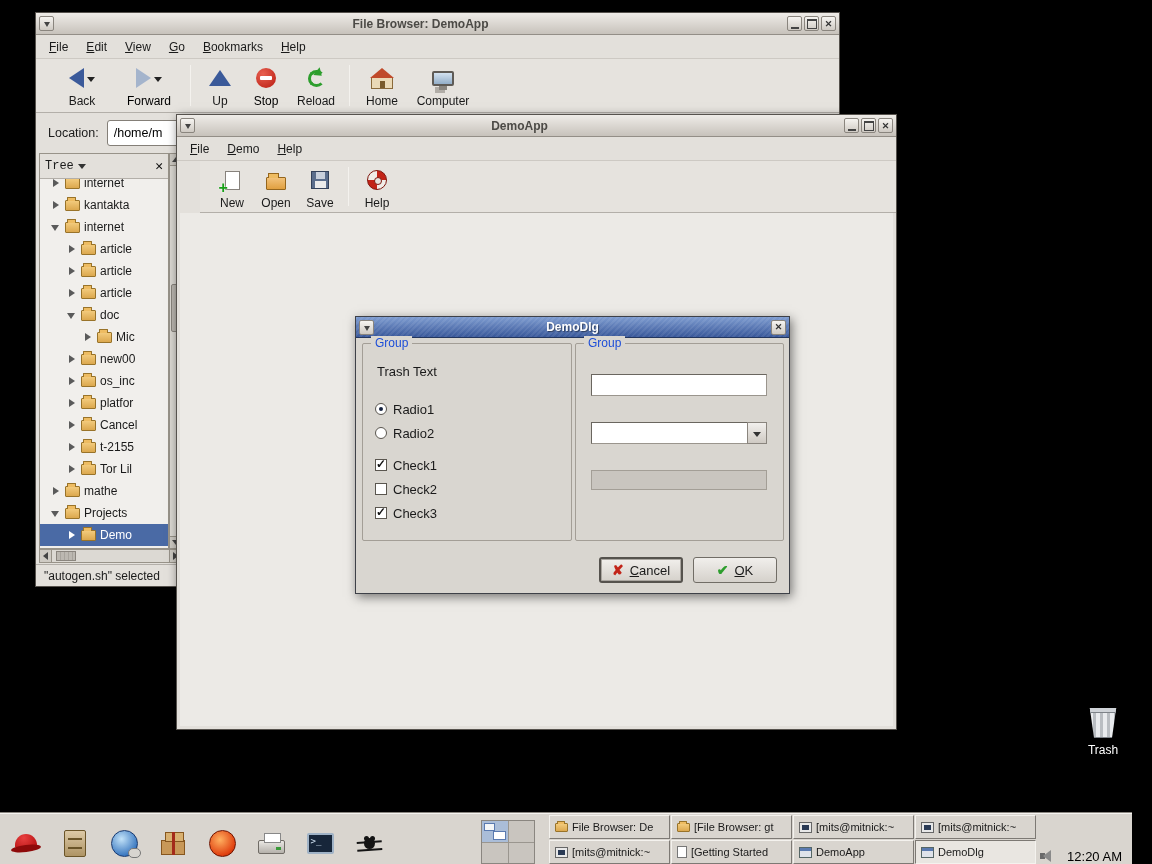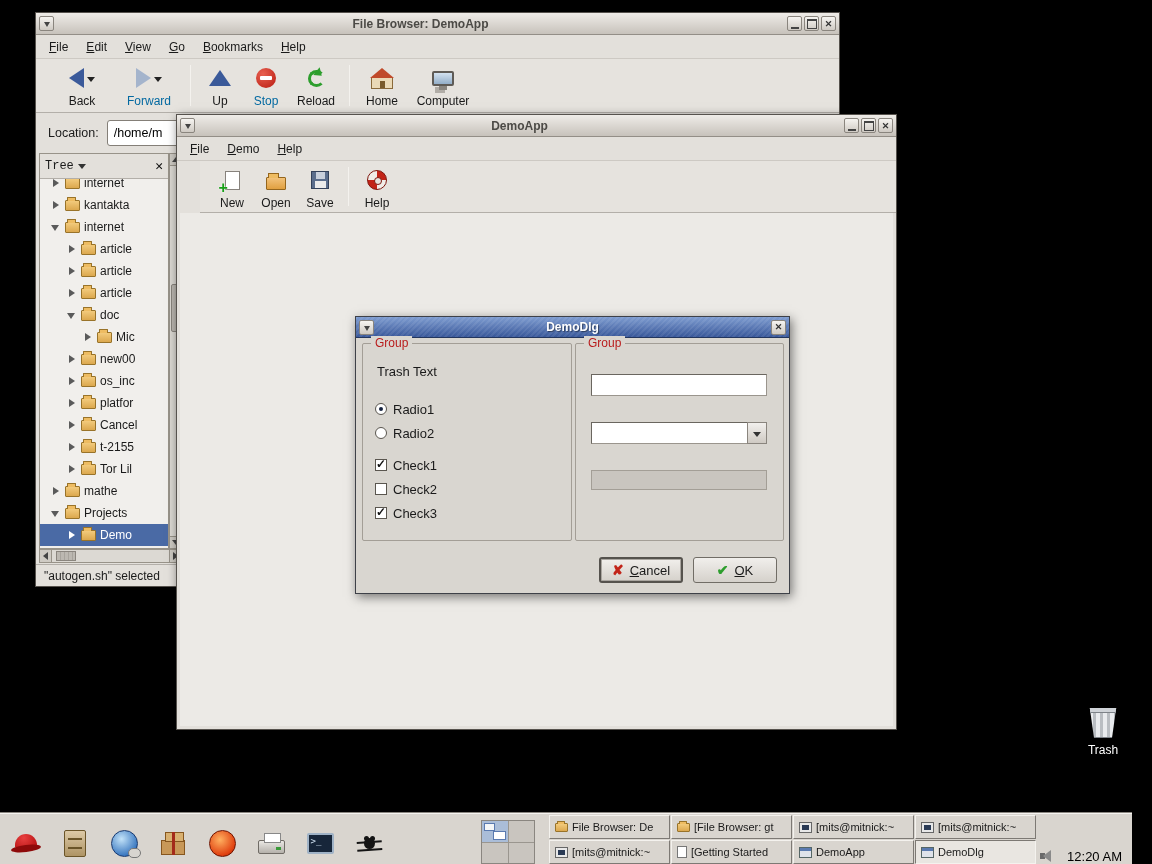--- a/index.html
+++ b/index.html
@@ -22,21 +22,21 @@
   .wbtn.close::after{ content:"✕"; font-size:9px; font-weight:bold; color:#333; }
 
   .menubar { height:24px; display:flex; align-items:center; padding-left:4px; border-bottom:1px solid #cdc9c3; }
   .menu-item { display:inline-block; padding:4px 9px; font-size:12px;text-align:center; }
   .menu-item::first-letter { text-decoration:underline; }
 
   .toolbar { display:flex; align-items:flex-start; border-bottom:1px solid #b3afa9; background:#e6e3de; }
   .tool { display:flex; flex-direction:column; align-items:center; justify-content:flex-start; padding-top:6px; }
   .tool .ticon-row { height:26px; display:flex; align-items:center; }
   .tool-label { font-size:12px; margin-top:3px; color:#1a1a1a; }
-  .tool.disabled .tool-label { color:#0369a1; }
+  .tool.disabled .tool-label { color:#000000; }
   .tsep { width:1px; align-self:stretch; background:#b3afa9; border-right:1px solid #f4f2ee; margin:6px 6px; }
 
   
   .back-icon   { width:0; height:0; border:10px solid transparent; border-left:0; border-right:15px solid #3b5a9a; }
   .fwd-icon    { width:0; height:0; border:10px solid transparent; border-right:0; border-left:15px solid #a4b4cc; }
   .caret       { width:0; height:0; border:4px solid transparent; border-bottom:0; border-top:5px solid #222; margin-left:3px; margin-top:2px; }
   .up-icon     { width:0; height:0; border:11px solid transparent; border-top:0; border-bottom:16px solid #3b5a9a; }
   .stop-icon   { width:20px; height:20px; border-radius:50%; background:radial-gradient(circle at 35% 30%, #e86050, #b81a10); position:relative; }
   .stop-icon::after { content:""; position:absolute; left:4px; top:8px; width:12px; height:4px; background:#fff; border-radius:1px; }
   .reload-icon { width:17px; height:17px; border:3px solid #2d9e2d; border-radius:50%; border-right-color:transparent; position:relative; }
@@ -95,21 +95,21 @@
   .save-icon { width:18px; height:18px; background:#5a6d8c; border:1px solid #33415a; position:relative; }
   .save-icon::before { content:""; position:absolute; top:0; left:4px; width:9px; height:7px; background:#c8d0dc; }
   .save-icon::after  { content:""; position:absolute; bottom:0; left:3px; width:11px; height:7px; background:#ebebeb; }
   .lifebuoy-icon { width:20px; height:20px; border-radius:50%; background:conic-gradient(#c22418 0 25%, #f0ede8 0 50%, #c22418 0 75%, #f0ede8 0); border:1px solid #7e160e; position:relative; }
   .lifebuoy-icon::after { content:""; position:absolute; left:6px; top:6px; width:6px; height:6px; background:#e6e3de; border:1px solid #7e160e; border-radius:50%; }
 
   
   #demo-dlg { left:355px; top:316px; width:435px; height:278px; z-index:3; background:#d9d6d0; border:1px solid #3e4148; box-shadow:2px 3px 10px rgba(0,0,0,.5); position:absolute; }
   #demo-dlg .titlebar { height:21px; }
   .group { position:absolute; border:1px solid #a39e96; border-radius:2px; }
-  .group-label { position:absolute; top:-8px; left:8px; background:#d9d6d0; padding:0 4px; font-size:12px; color:#b91c1c; }
+  .group-label { position:absolute; top:-8px; left:8px; background:#d9d6d0; padding:0 4px; font-size:12px; color:#1d4ed8; }
   #dlg-group-left  { left:6px;  top:26px; width:210px; height:198px; }
   #dlg-group-right { left:219px; top:26px; width:209px; height:198px; }
   .dlg-static { position:absolute; left:14px; top:20px; font-size:13px; }
   .opt-row { position:absolute; left:12px; display:flex; align-items:center; gap:6px; font-size:13px; height:18px; }
   .radio { width:12px; height:12px; border-radius:50%; background:#fff; border:1px solid #5a564f; position:relative; flex:none; }
   .radio.checked::after { content:""; position:absolute; left:3px; top:3px; width:4px; height:4px; border-radius:50%; background:#16233f; }
   .checkbox { width:12px; height:12px; background:#fff; border:1px solid #5a564f; position:relative; flex:none; }
   .checkbox.checked::after { content:"✓"; position:absolute; left:0; top:-3px; font-size:12px; font-weight:bold; color:#111; }
   .txt { position:absolute; height:22px; background:#fff; border:1px solid #9a958d; border-top-color:#6a665f; border-left-color:#6a665f; font-family:"Liberation Sans",sans-serif; font-size:12px; padding:0 4px; }
   #dlg-text  { left:15px; top:30px; width:176px; }

